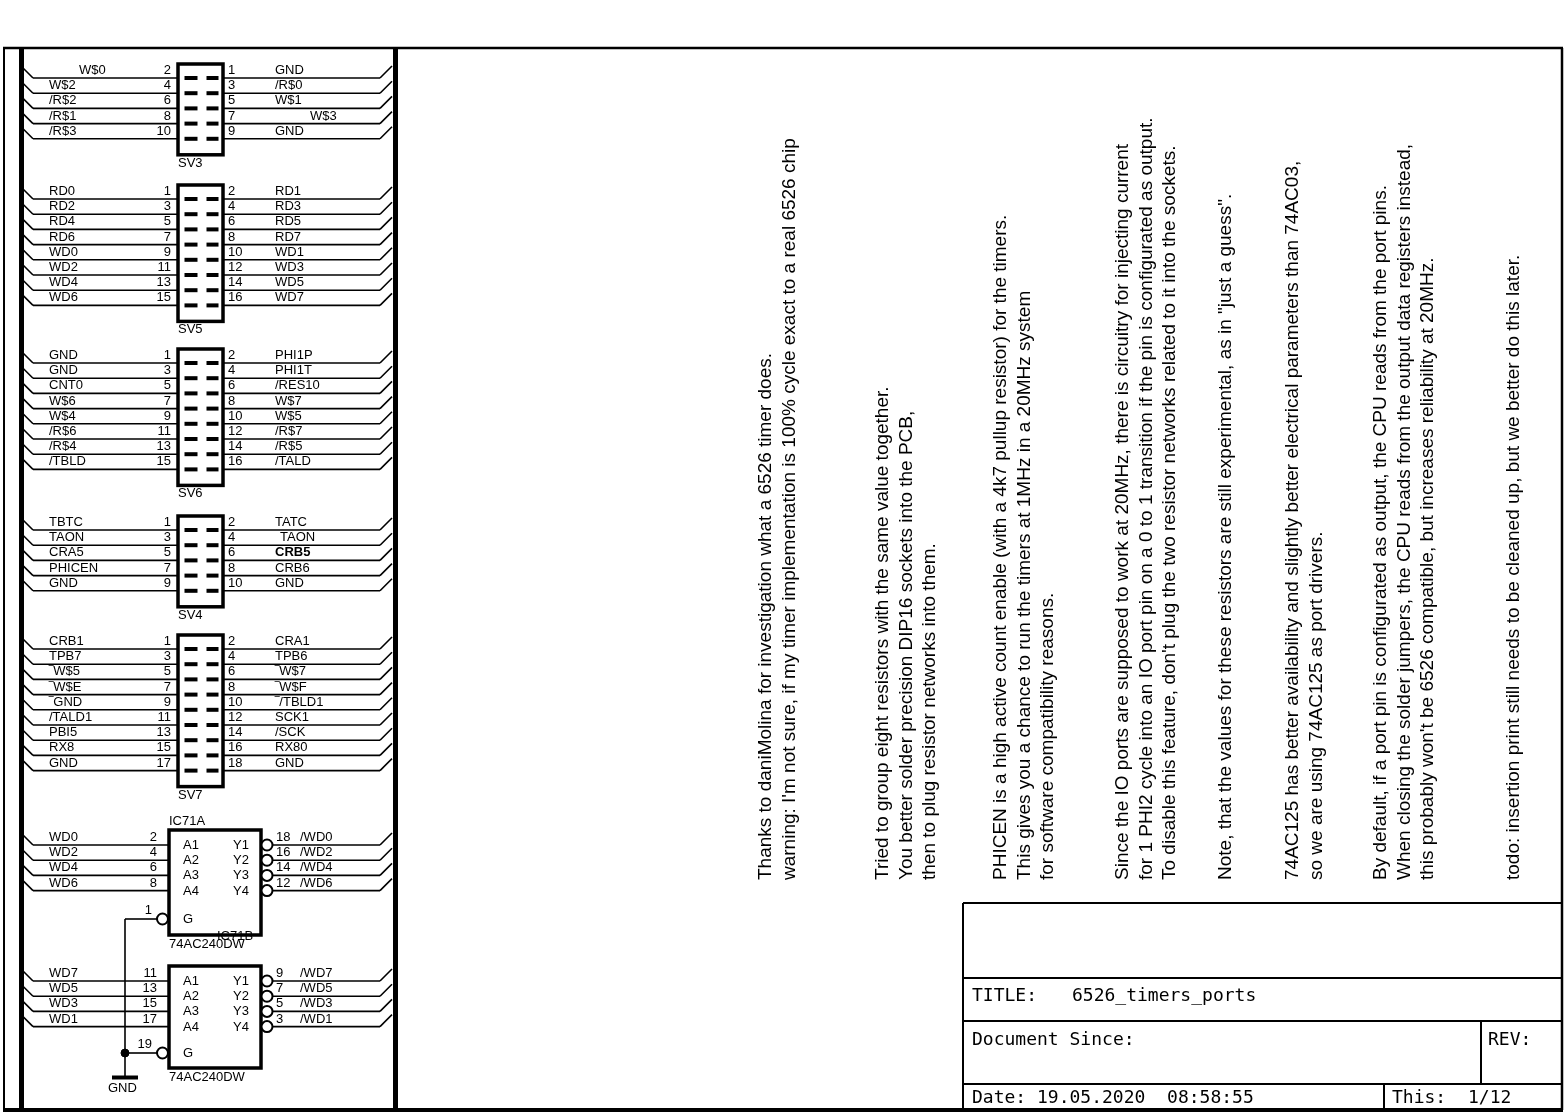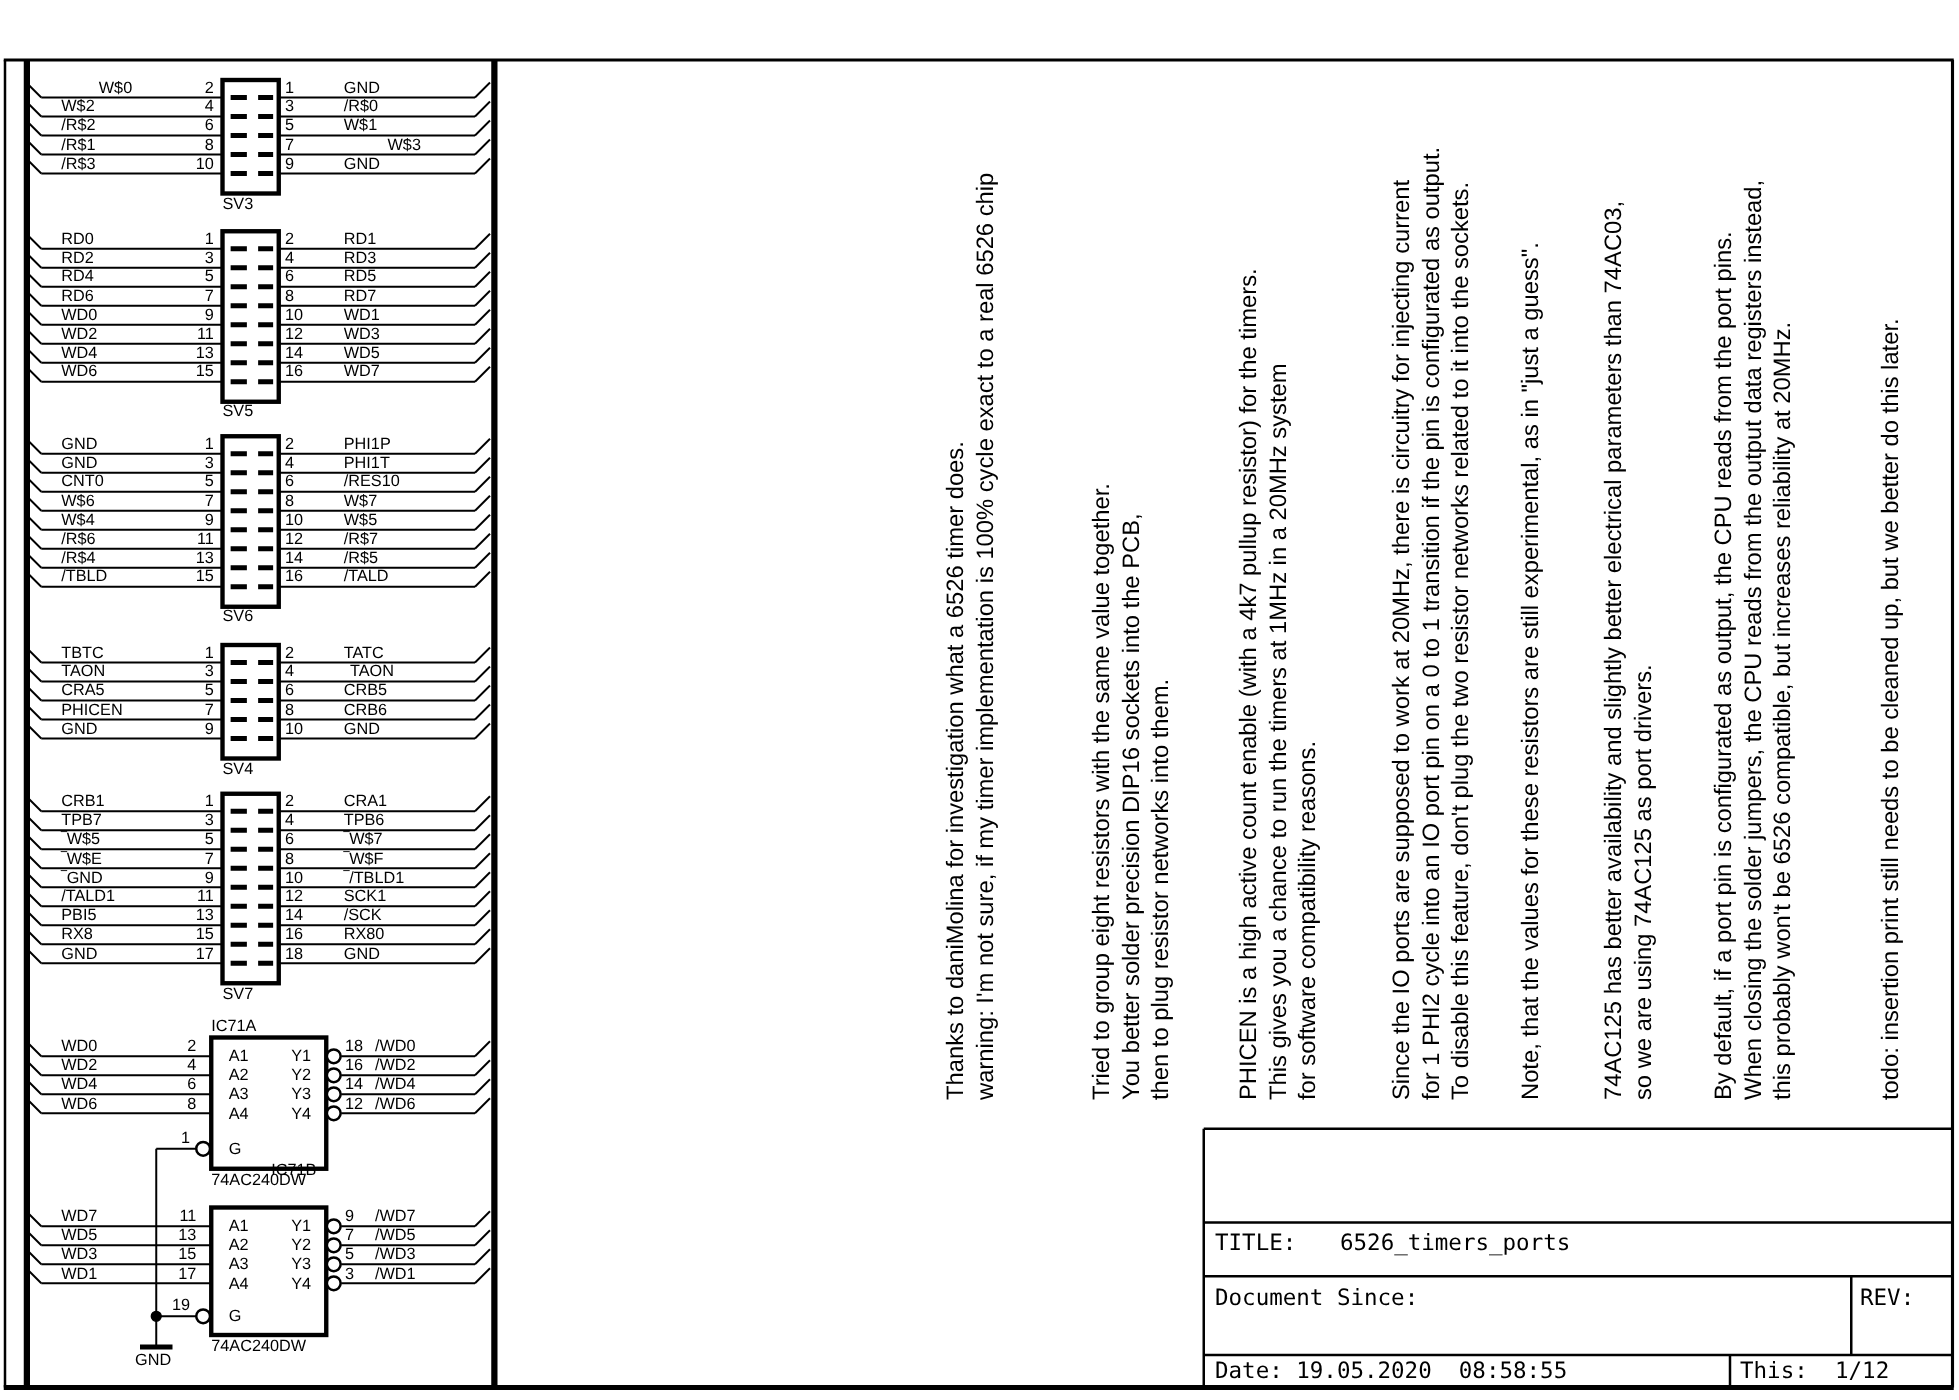--- a/index.html
+++ b/index.html
@@ -398,21 +398,21 @@
     <div class="t ra" style="left: 171px; top: 515px;">1</div>
     <div class="t" style="left: 228px; top: 515px;">2</div>
     <div class="t" style="left: 275px; top: 515px;">TATC</div>
     <div class="t" style="left: 49px; top: 530.2px;">TAON</div>
     <div class="t ra" style="left: 171px; top: 530.2px;">3</div>
     <div class="t" style="left: 228px; top: 530.2px;">4</div>
     <div class="t" style="left: 280px; top: 530.2px;">TAON</div>
     <div class="t" style="left: 49px; top: 545.4px;">CRA5</div>
     <div class="t ra" style="left: 171px; top: 545.4px;">5</div>
     <div class="t" style="left: 228px; top: 545.4px;">6</div>
-    <div class="t" style="left: 275px; top: 545.4px;">CRB5</div>
+    <div class="t" style="left: 275px; top: 545.4px; font-weight: bold;">CRB5</div>
     <div class="t" style="left: 49px; top: 560.6px;">PHICEN</div>
     <div class="t ra" style="left: 171px; top: 560.6px;">7</div>
     <div class="t" style="left: 228px; top: 560.6px;">8</div>
     <div class="t" style="left: 275px; top: 560.6px;">CRB6</div>
     <div class="t" style="left: 49px; top: 575.8px;">GND</div>
     <div class="t ra" style="left: 171px; top: 575.8px;">9</div>
     <div class="t" style="left: 228px; top: 575.8px;">10</div>
     <div class="t" style="left: 275px; top: 575.8px;">GND</div>
     <div class="t" style="left: 178px; top: 607.8px;">SV4</div>
     <div class="t" style="left: 49px; top: 634px;">CRB1</div>

